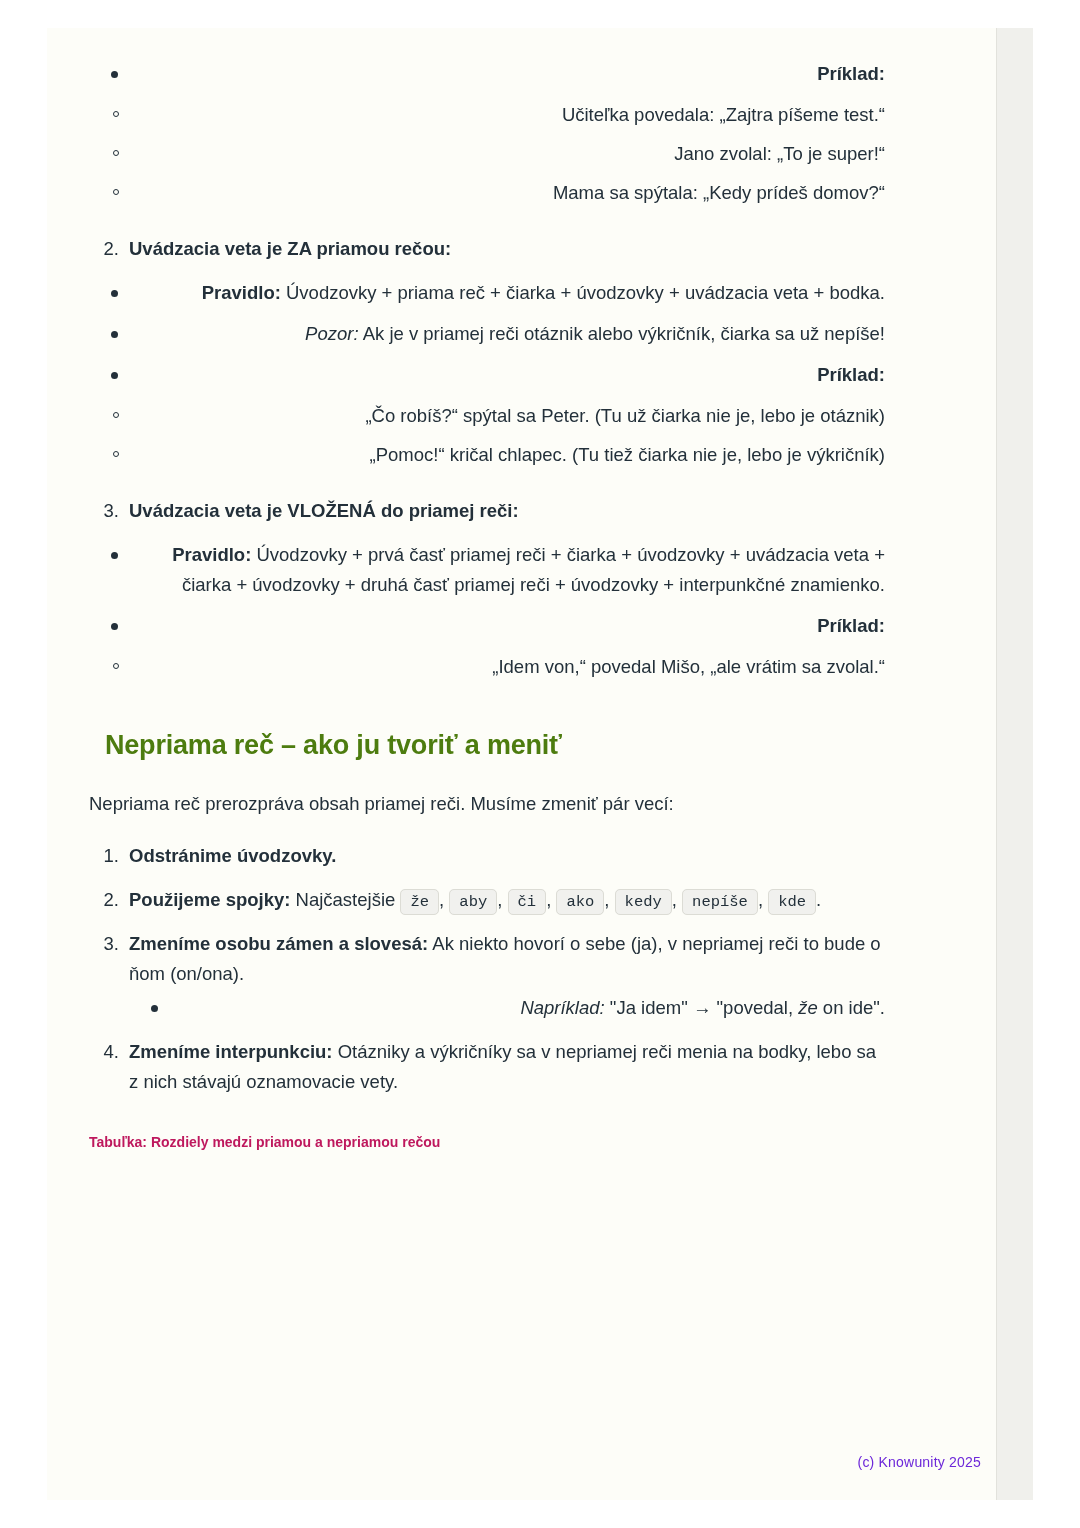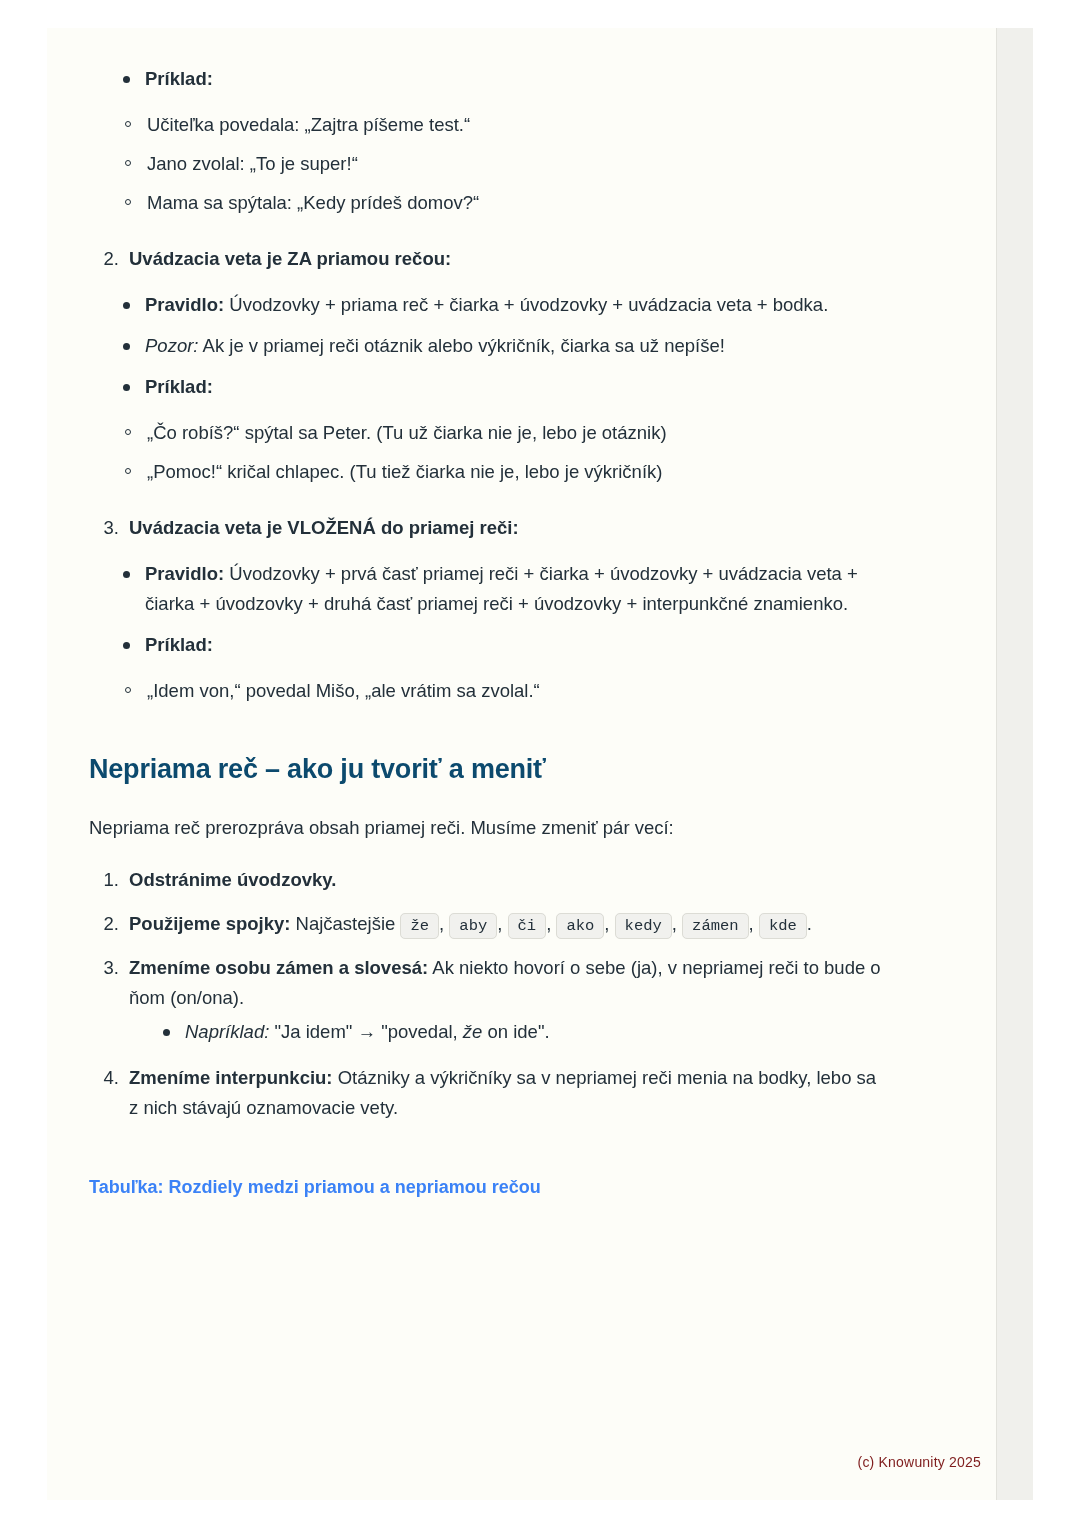--- a/index.html
+++ b/index.html
@@ -37,22 +37,23 @@
     position: absolute;
     left: 42px;
     top: 20px;
     width: 800px;
     font-size: 18.5px;
     line-height: 1.62;
     color: #23303a;
   }
 
   ul, ol {
-    margin: 16px;
+    margin: 4px;
     padding: 0;
+    text-align: right;
   }
   li { list-style: none; }
 
   
   .lvl1 {
     position: relative;
     padding-left: 40px;
     margin: 11px 0;
   }
   .lvl1::before {
@@ -97,49 +98,49 @@
     color: #23303a;
   }
   .sub-list { margin-top: 2px; }
 
   b, .b { font-weight: bold; }
   i, .i { font-style: italic; }
 
   h2.section-title {
     font-size: 27px;
     font-weight: bold;
-    color: #0c4a6e;
-    margin: 42px 0 18px 0;
+    color: #4d7c0f;
+    margin: 42px 0 18px 16px;
     letter-spacing: -0.2px;
   }
   p.para {
     margin: 22px 0;
   }
   .code {
     font-family: "Liberation Mono", monospace;
     font-size: 15.5px;
     background: #f1f1ee;
     border: 1px solid #dcdcd5;
     border-radius: 5px;
     padding: 3px 9px;
     color: #23303a;
     white-space: nowrap;
   }
   .table-caption {
-    margin-top: 50px;
+    margin-top: 34px;
     font-weight: bold;
-    font-size: 18px;
-    color: #3b82f6;
+    font-size: 14px;
+    color: #be185d;
   }
   .watermark {
     position: absolute;
     right: 52px;
     bottom: 30px;
     font-size: 14px;
-    color: #7f1d1d;
+    color: #6d28d9;
     letter-spacing: 0.2px;
   }
   .inline-wrap { display: inline; }
 </style>
 </head>
 <body>
 
 <div class="page">
 
   <div class="scroll-gutter"></div>
@@ -205,21 +206,21 @@
 
     <div class="num">
       <span class="marker">2.</span>
       <b>Použijeme spojky:</b><span> Najčastejšie</span>
       <span class="inline-wrap">
         <span class="code">že</span>,
         <span class="code">aby</span>,
         <span class="code">či</span>,
         <span class="code">ako</span>,
         <span class="code">kedy</span>,
-        <span class="code">zámen</span>,
+        <span class="code">nepíše</span>,
         <span class="code">kde</span>.
       </span>
     </div>
 
     <div class="num">
       <span class="marker">3.</span>
       <b>Zmeníme osobu zámen a slovesá:</b><span> Ak niekto hovorí o sebe (ja), v nepriamej reči to bude o ňom (on/ona).</span>
       <ul class="sub-list">
         <li class="lvl1" style="margin:4px 0;">
           <i>Napríklad:</i><span> "Ja idem" → "povedal, </span><i>že</i><span> on ide".</span>

